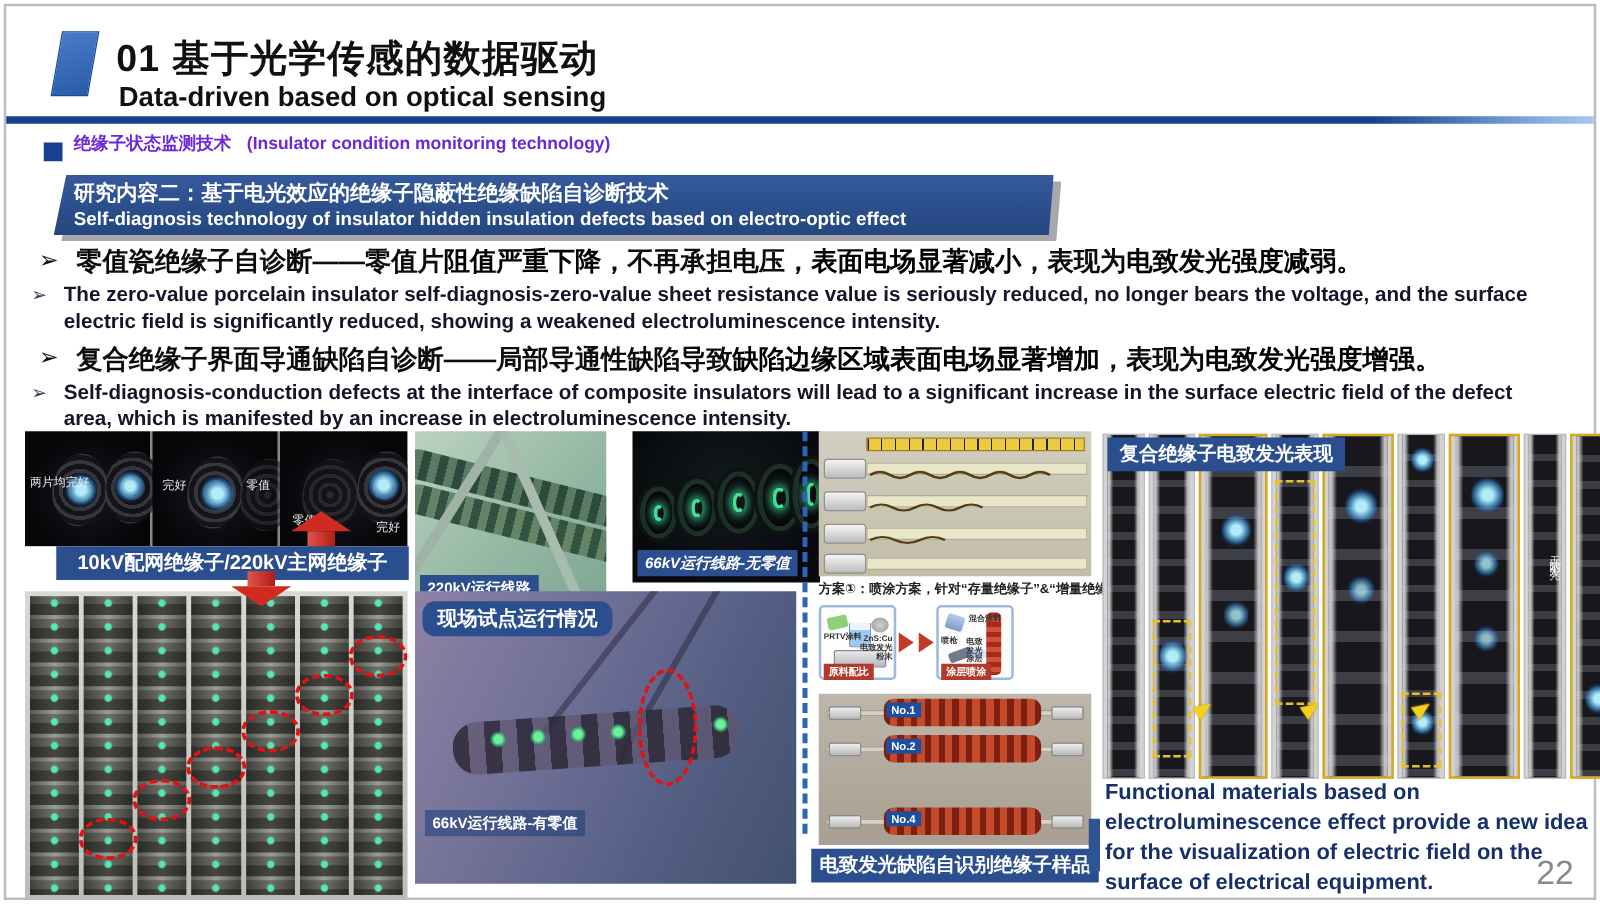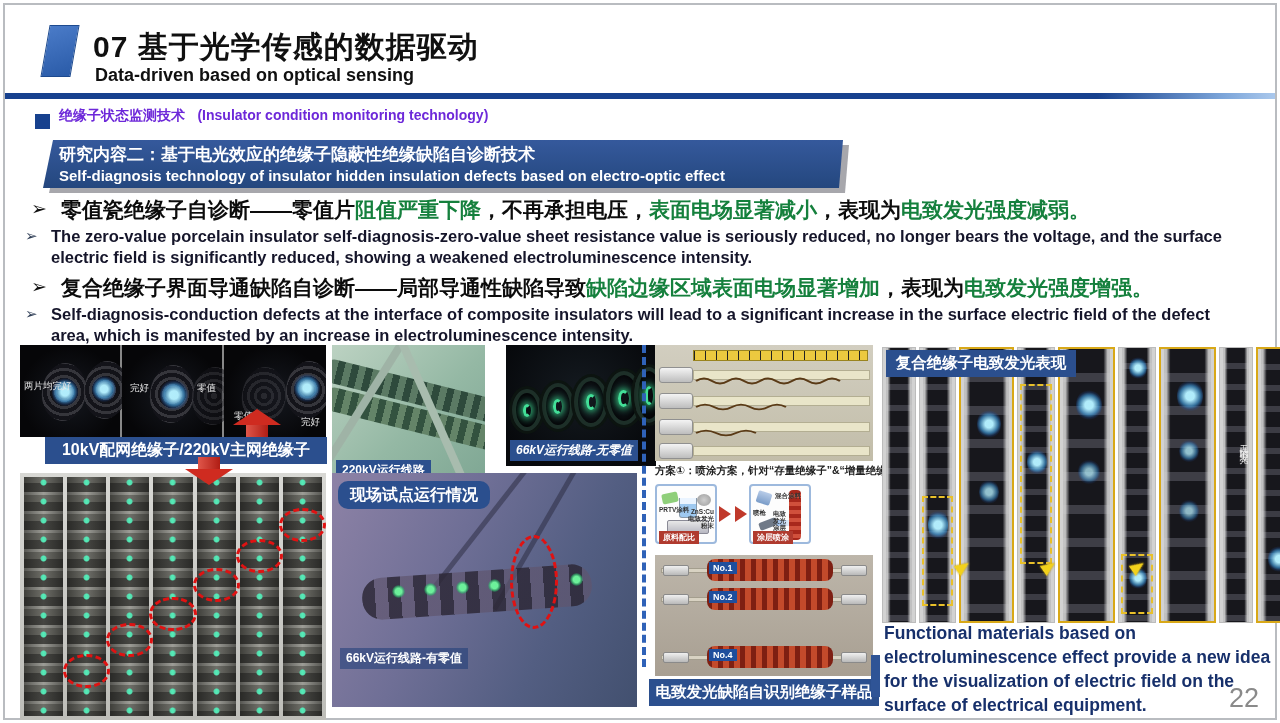--- a/index.html
+++ b/index.html
@@ -5,38 +5,38 @@
   * { margin:0; padding:0; box-sizing:border-box; }
   html,body { width:1280px; height:723px; }
   body { font-family:"Liberation Sans","DejaVu Sans",sans-serif; background:#ffffff; position:relative; overflow:hidden; }
   .frame { position:absolute; inset:3px; border:2px solid #b9bcc0; background:#fff; }
   .abs { position:absolute; }
 
   
   .logo-blue { position:absolute; left:10px; top:0; width:30px; height:52px; background:linear-gradient(160deg,#4a7bc8,#2a5ba8); transform:skewX(-10deg); border:1px solid #1d4a8f; }
   .logo-yellow { position:absolute; left:22px; top:14px; width:26px; height:48px; background:linear-gradient(160deg,#f5c33a,#e0a41e); transform:skewX(-10deg); z-index:-1; border:1px solid #c08a10; }
   .h-title { font-size:30px; font-weight:800; color:#101010; letter-spacing:1px; }
-  .h-sub { font-size:18px; font-weight:700; color:#101010; }
+  .h-sub { font-size:22px; font-weight:700; color:#101010; }
   .rule { position:absolute; left:0; right:0; top:88px; height:6px; background:linear-gradient(to right,#17418e 0%,#17418e 86%,#7da6da 96%,#aac8ec 100%); }
 
   .sec-square { width:15px; height:15px; background:#17418e; }
   .sec-title { font-size:14px; font-weight:800; color:#6d28d9; }
 
   .banner-main { position:absolute; left:38px; top:135px; width:800px; height:48px; background:linear-gradient(#35599c,#24477e); color:#fff; padding:4px 10px 4px 16px; clip-path:polygon(10px 0,100% 0,calc(100% - 4px) 100%,0 100%); }
   .banner-shadow { position:absolute; left:44px; top:140px; width:800px; height:48px; background:rgba(60,60,70,.45); clip-path:polygon(10px 0,100% 0,calc(100% - 4px) 100%,0 100%); }
   .banner-l1 { font-size:17px; font-weight:800; line-height:22px; }
   .banner-l2 { font-size:15px; font-weight:700; line-height:20px; }
 
   
   .b-row { display:flex; align-items:flex-start; }
   .b-arrow-zh { width:30px; font-size:19px; color:#111; font-weight:700; flex:0 0 30px; }
   .b-arrow-en { width:26px; font-size:15px; color:#2e3d55; font-weight:700; flex:0 0 26px; padding-top:1px; }
   .b-zh { font-size:21px; font-weight:800; color:#0c0c0c; line-height:26px; }
   .b-en { font-size:16.5px; font-weight:700; color:#15152a; line-height:21px; }
-  .red { color:#15803d; }
+  .red { color:#000000; }
 
   .badge { background:#2b4f8e; color:#fff; font-weight:800; display:flex; align-items:center; justify-content:center; }
 
   
   .photo { position:absolute; overflow:hidden; }
   .panel { position:relative; height:100%; background:radial-gradient(ellipse at 50% 55%, #15181f 0%, #060608 70%); }
   .plabel { position:absolute; color:#e8e8e8; font-size:9.5px; font-weight:400; white-space:nowrap;margin-top:32px; }
   .disc { position:absolute; width:44px; height:58px; border-radius:50%; background:repeating-radial-gradient(circle at 50% 50%, #3a3a40 0 3px, #14141a 3px 7px); transform:rotate(8deg); opacity:.9; }
   .glow { position:absolute; border-radius:50%; background:radial-gradient(circle, rgba(180,240,255,.98) 0 20%, rgba(70,170,240,.6) 48%, rgba(30,90,180,.25) 62%, transparent 72%); }
 
@@ -86,21 +86,21 @@
 </style>
 </head>
 <body>
 
 <div class="frame">
 
   <div class="abs" style="left:30px;top:20px;width:60px;height:66px;">
     <div class="logo-yellow"></div>
     <div class="logo-blue"></div>
   </div>
-  <div class="abs h-title" style="left:88px;top:22px;">07 基于光学传感的数据驱动</div>
+  <div class="abs h-title" style="left:88px;top:22px;">01 基于光学传感的数据驱动</div>
   <div class="abs h-sub" style="left:90px;top:60px;">Data-driven based on optical sensing</div>
   <div class="rule"></div>
 
   <div class="abs sec-square" style="left:30px;top:109px;"></div>
   <div class="abs" style="left:54px;top:101px;white-space:nowrap;">
     <span class="sec-title">绝缘子状态监测技术</span>
     <span class="sec-title" style="margin-left:8px;">(Insulator condition monitoring technology)</span>
   </div>
 
   <div class="banner-shadow"></div>

